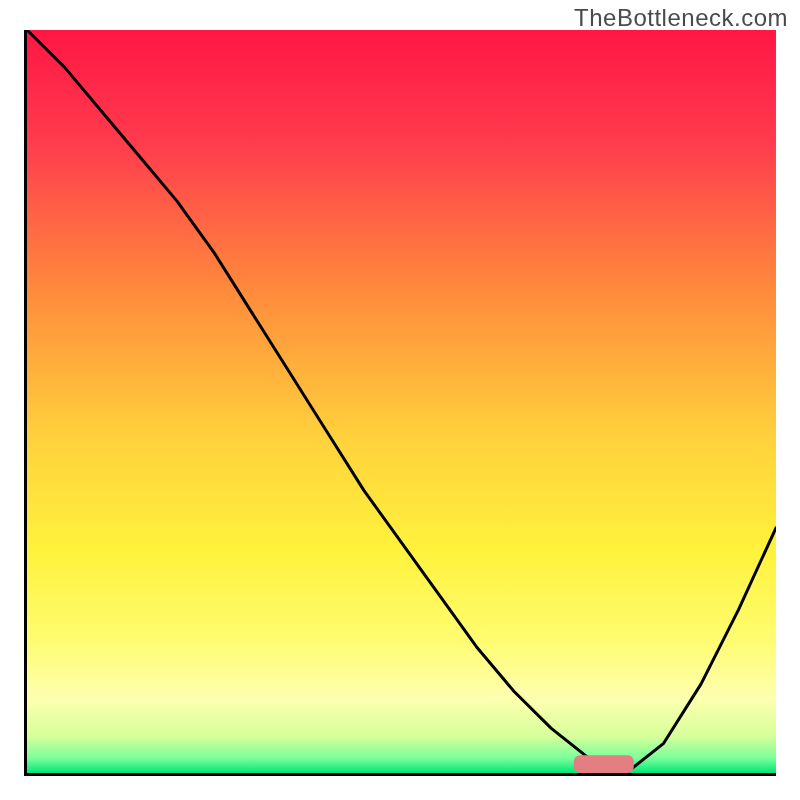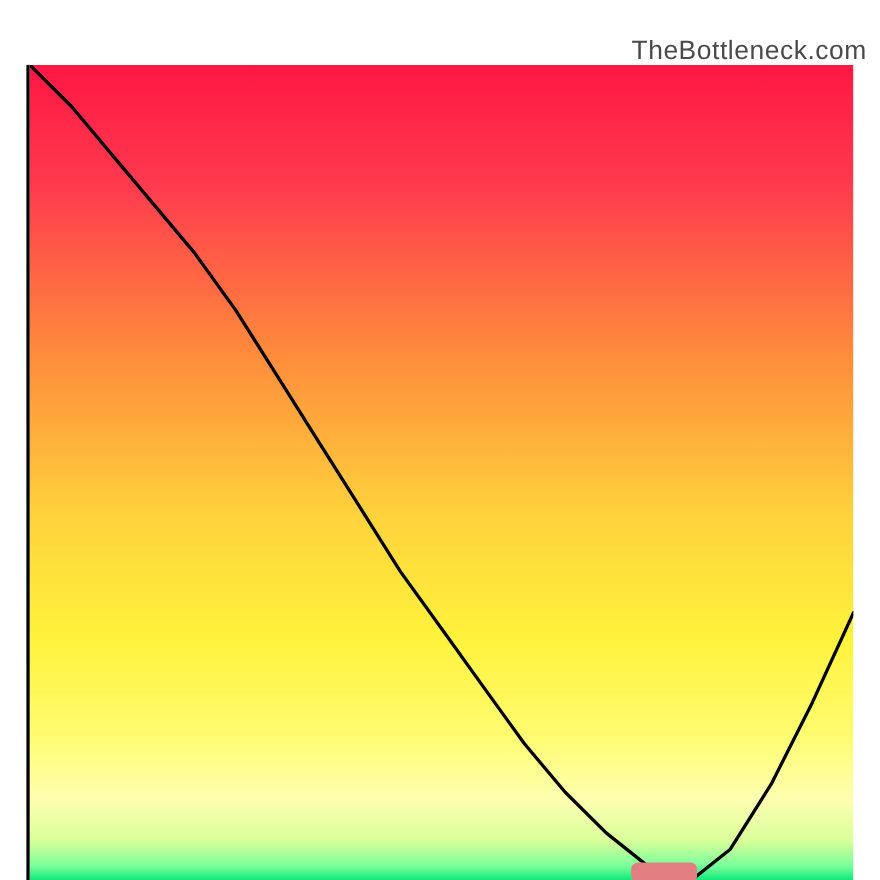--- a/index.html
+++ b/index.html
@@ -1,21 +1,20 @@
 <!DOCTYPE html>
 <html><head>
 <meta charset="utf-8">
 <style>
   * { margin: 0; padding: 0; box-sizing: border-box; }
   html, body { width: 800px; height: 800px; overflow: hidden; background: #fff; }
   .chart-container {
     position: relative;
     width: 800px;
     height: 760px;
-    margin-top: 29px;
   }
   .watermark {
     position: absolute;
     top: 4px;
     right: 12px;
     font-family: Arial, Helvetica, sans-serif;
     font-size: 24px;
     color: #4a4a4a;
     letter-spacing: 0.5px;
     z-index: 10;

